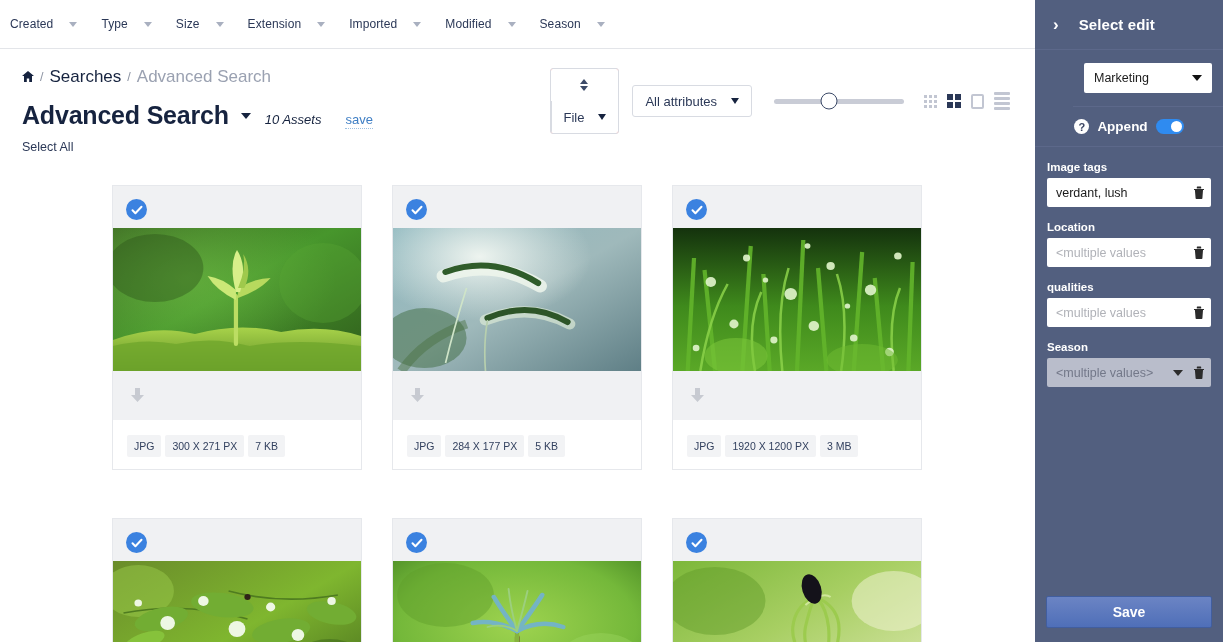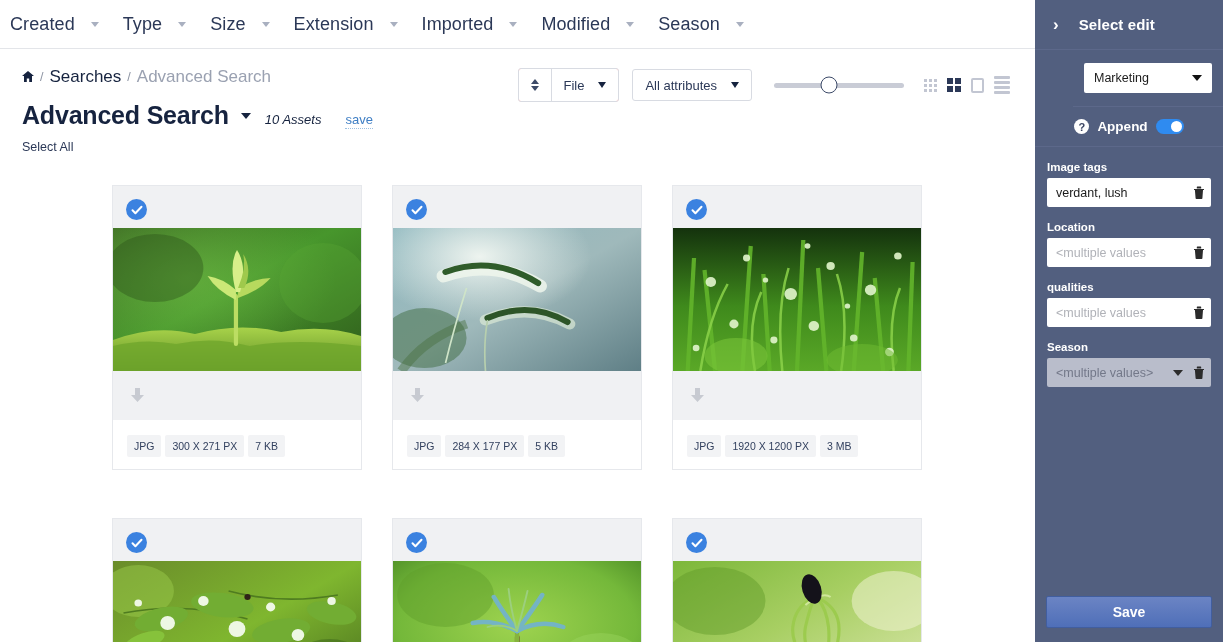--- a/index.html
+++ b/index.html
@@ -17,21 +17,21 @@
   
   .filterbar {
     height: 49px; border-bottom: 1px solid #e3e5e9;
     display: flex; align-items: center; padding-left: 10px;
     background: #fff;
   }
   .filter {
     display: flex; align-items: center; gap: 6px;
     padding: 0 10px 0 0; margin-right: 14px; cursor: pointer;
   }
-  .filter .lbl { font-size: 18px; color: #2b3857; letter-spacing: .1px; }
+  .filter .lbl { font-size: 12px; color: #2b3857; letter-spacing: .1px; }
   .caret {
     width: 0; height: 0; border-left: 4.5px solid transparent;
     border-right: 4.5px solid transparent; border-top: 5px solid #a9b0c0;
     margin-left: 10px;
   }
 
   
   .crumbrow { display: flex; align-items: center; padding: 18px 0 0 22px; gap: 6px; }
   .home-ic { color:#16233f; font-size: 12px; line-height: 1; display:inline-block; }
   .crumb-sep { color: #8d94a3; font-size: 12.5px; }
@@ -47,21 +47,21 @@
   }
   .assets { font-size: 13px; font-style: italic; color: #16233f; margin-left: 4px; }
   .save-link {
     font-size: 13px; color: #3e7ec4; margin-left: 14px; cursor: pointer;
     border-bottom: 1px dotted #9cc0e2; padding-bottom: 1px;
   }
   .selectall { padding: 10px 0 0 22px; font-size: 12.5px; color: #2b3857; cursor: pointer; }
 
   
   .toolbar { position: absolute; top: 68px; right: 25px; display: flex; align-items: center; }
-  .btngroup { display: flex; border: 1px solid #d8dbe2; border-radius: 3px; overflow: hidden; background:#fca5a5; }
+  .btngroup { display: flex; border: 1px solid #d8dbe2; border-radius: 3px; overflow: hidden; background:#fca5a5;flex-direction:column; }
   .btngroup .seg {
     height: 32px; display: flex; align-items: center; justify-content: center;
     padding: 0 12px; font-size: 13px; color: #2b3857; cursor: pointer; background: #fff;
   }
   .btngroup .seg + .seg { border-left: 1px solid #d8dbe2; }
   .sortic { display: flex; flex-direction: column; gap: 2px; align-items: center; }
   .sortic i { width: 0; height: 0; border-left: 4px solid transparent; border-right: 4px solid transparent; }
   .sortic i.up { border-bottom: 5px solid #3c4a68; }
   .sortic i.dn { border-top: 5px solid #3c4a68; }
   .dd-caret { width:0;height:0;border-left:4.5px solid transparent;border-right:4.5px solid transparent;border-top:6px solid #16233f; margin-left:14px; }

